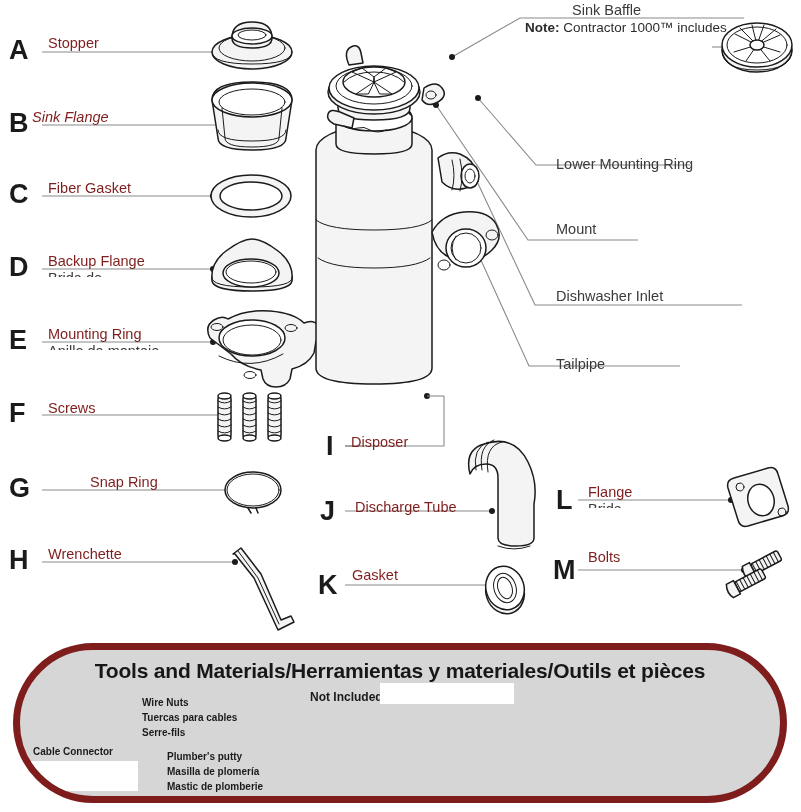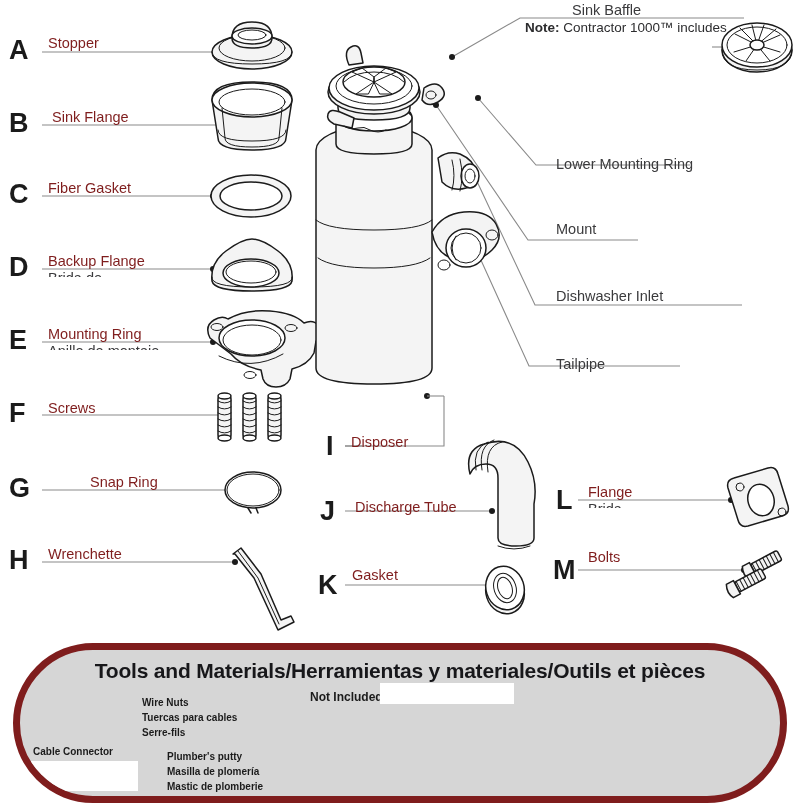--- a/index.html
+++ b/index.html
@@ -423,21 +423,21 @@
   <div class="key-letter" style="left:9px;  top:547px;">H</div>
 
   <div class="key-letter" style="left:326px; top:433px;">I</div>
   <div class="key-letter" style="left:320px; top:498px;">J</div>
   <div class="key-letter" style="left:318px; top:572px;">K</div>
 
   <div class="key-letter" style="left:556px; top:487px;">L</div>
   <div class="key-letter" style="left:553px; top:557px;">M</div>
 
   <div class="part-label" style="left:48px; top:35px;">Stopper</div>
-  <div class="part-label" style="left:52px; top:109px;">Sink Flange</div>
+  <div class="part-label" style="left:32px; top:109px;font-style:italic;">Sink Flange</div>
   <div class="part-label" style="left:48px; top:180px;">Fiber Gasket</div>
 
   <div class="part-label" style="left:48px; top:253px;">Backup Flange</div>
   <div class="part-label sub hidden-line" style="left:48px; top:270px;">Brida de</div>
 
   <div class="part-label" style="left:48px; top:326px;">Mounting Ring</div>
   <div class="part-label sub hidden-line" style="left:48px; top:343px;">Anillo de montaje</div>
 
   <div class="part-label" style="left:48px; top:400px;">Screws</div>
   <div class="part-label" style="left:46px; top:474px;margin-left:44px;">Snap Ring</div>

